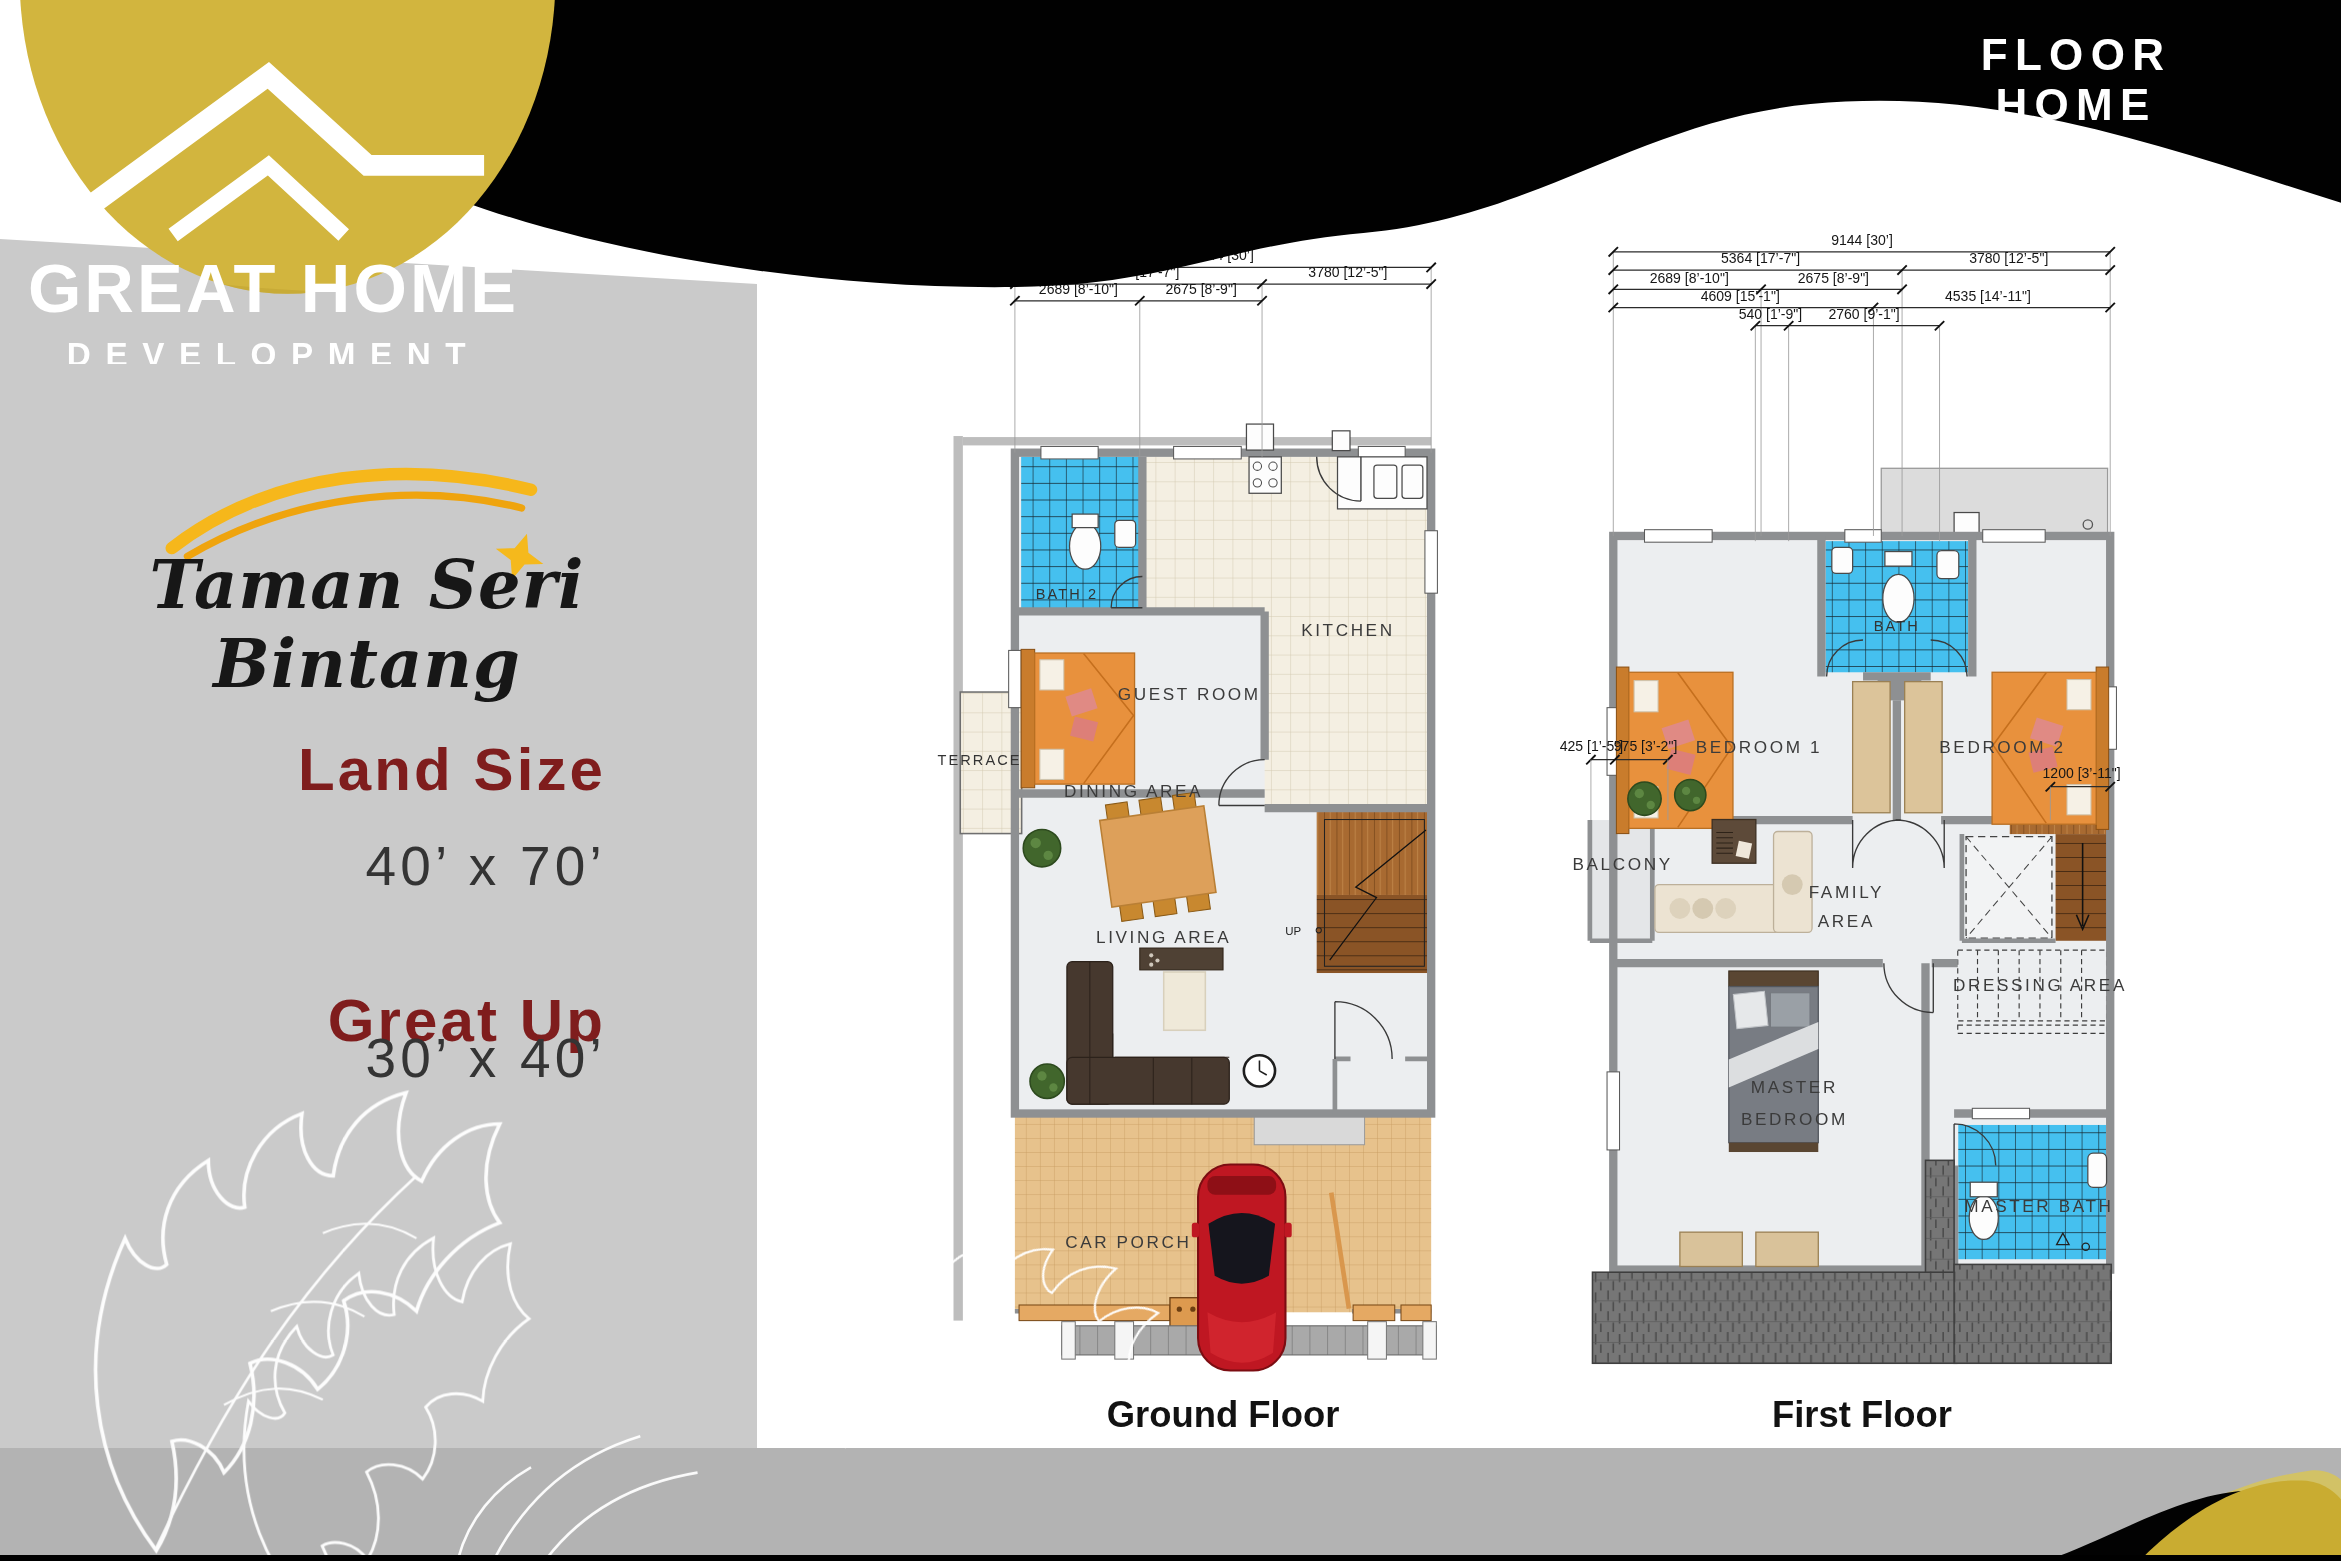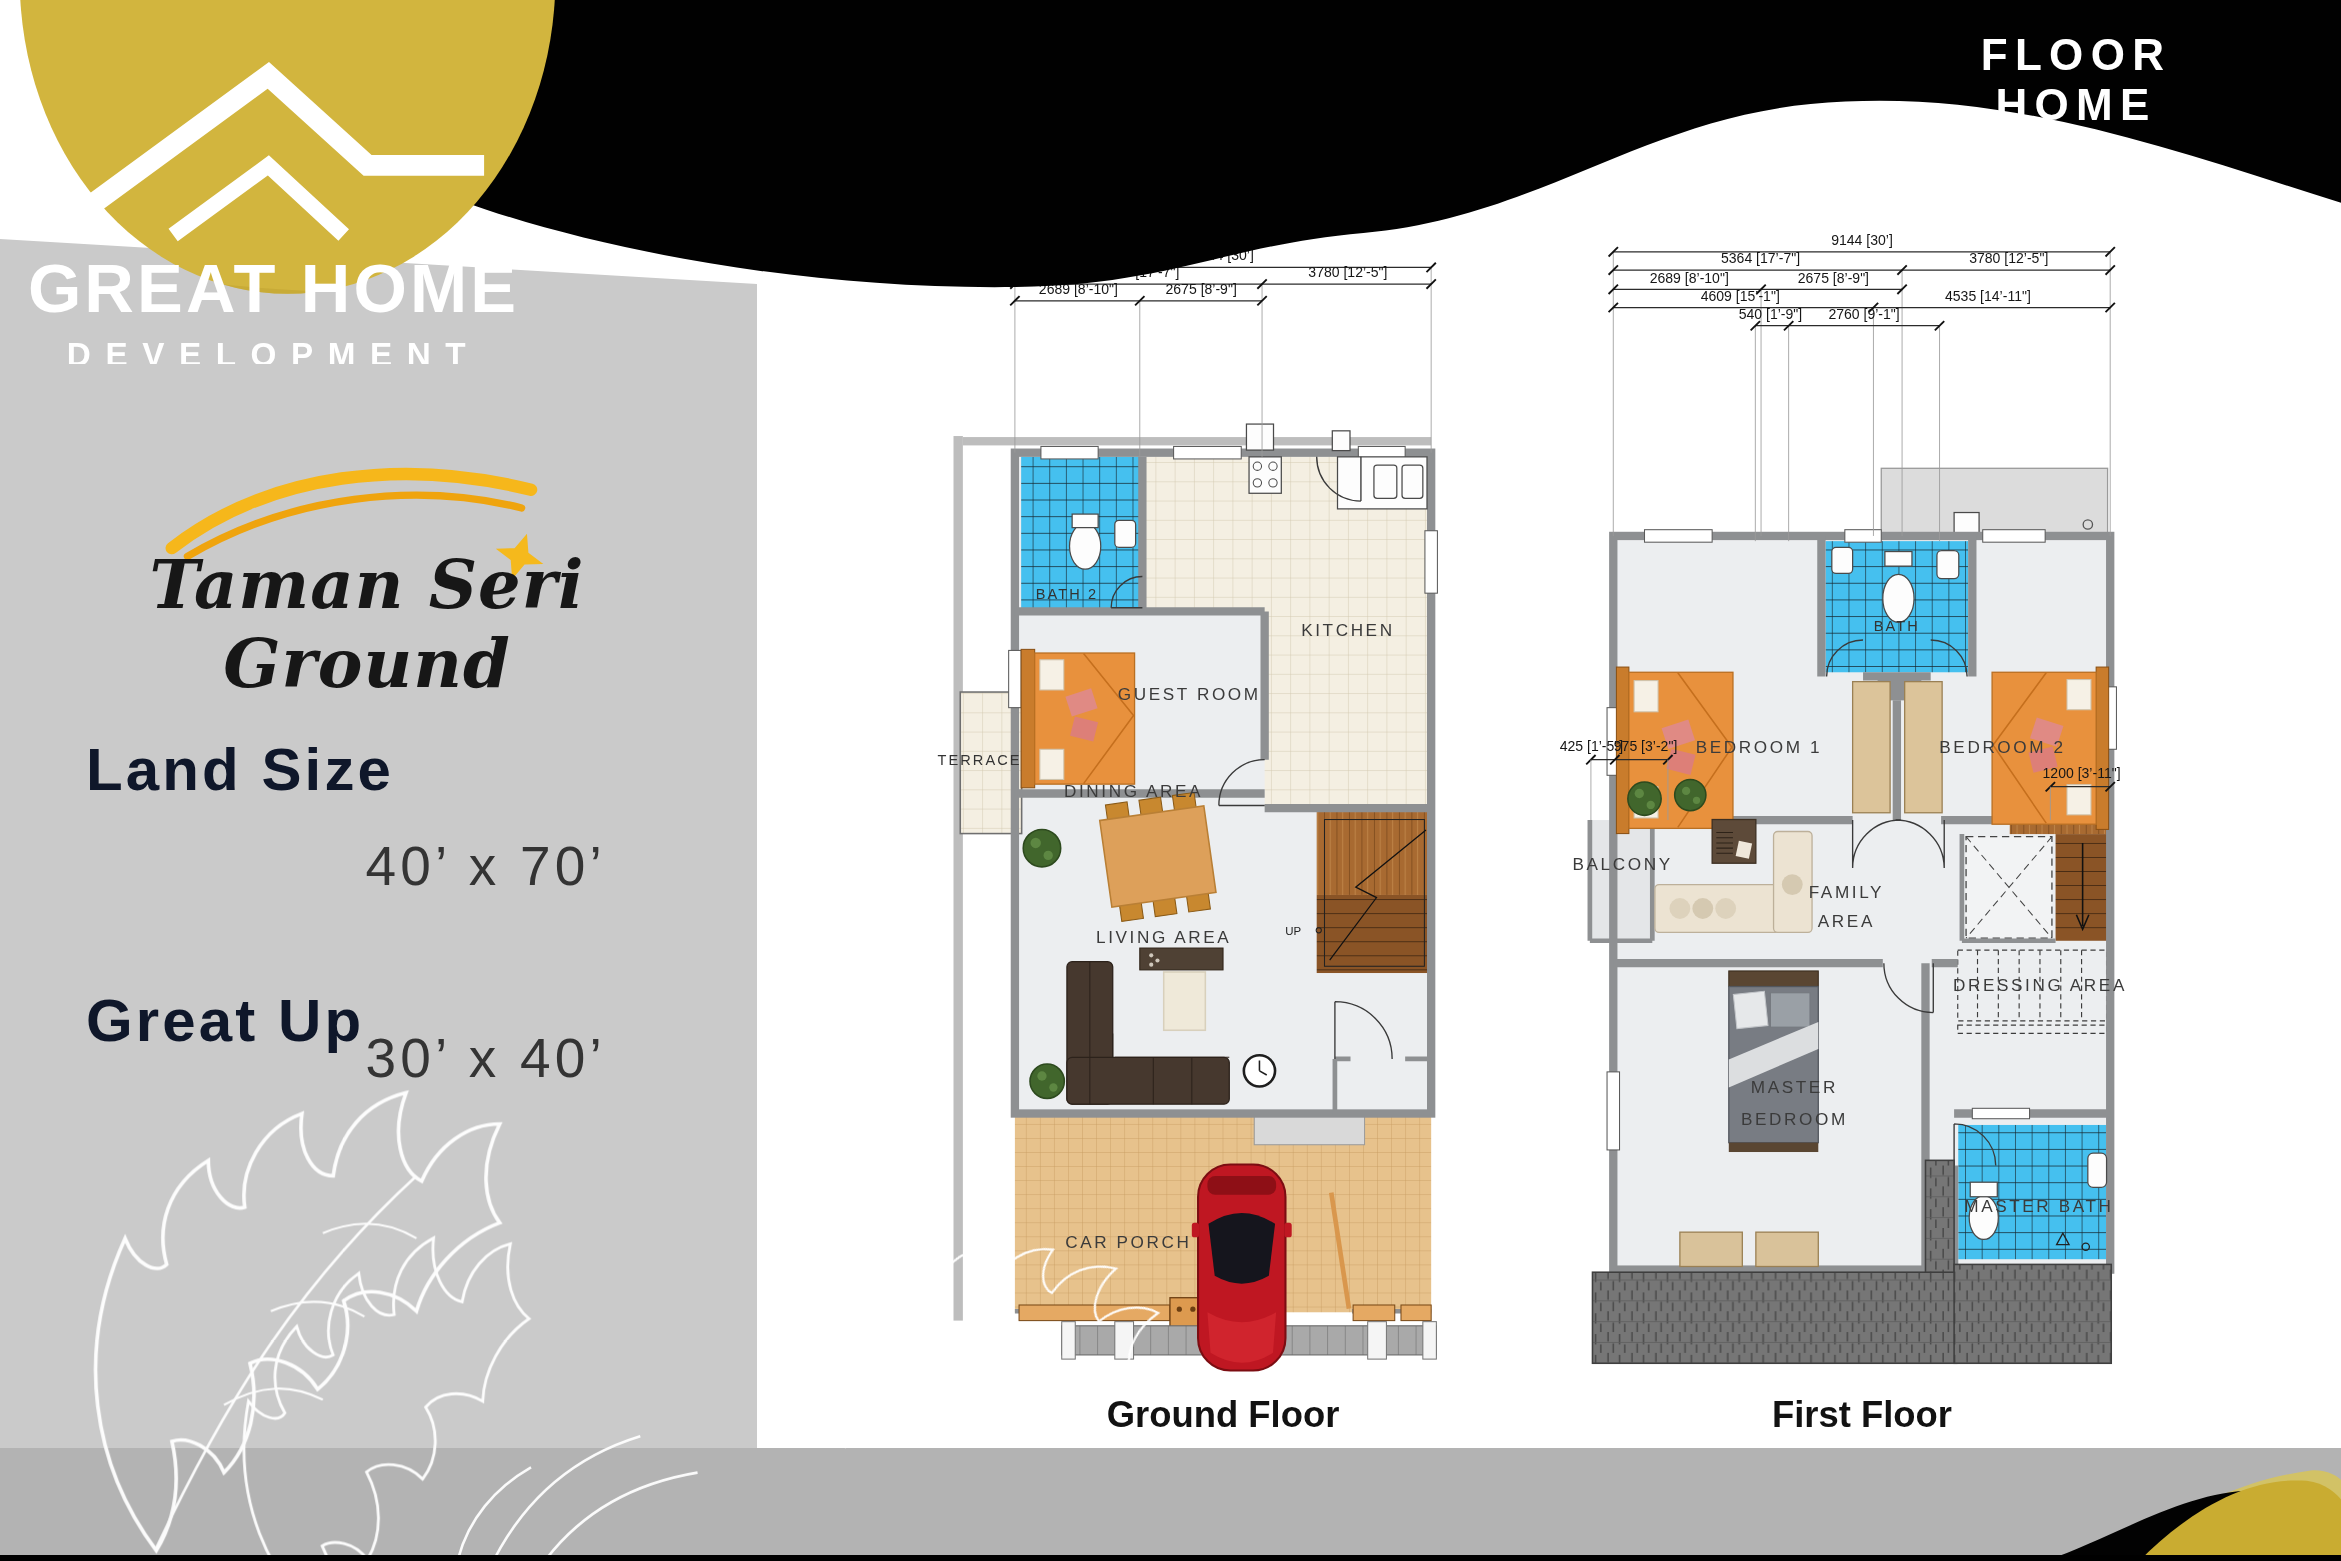--- a/index.html
+++ b/index.html
@@ -3,22 +3,22 @@
 <meta charset="utf-8">
 <style>
   html,body{margin:0;padding:0;background:#ffffff;}
   body{width:2342px;height:1561px;position:relative;overflow:hidden;
        font-family:"Liberation Sans",sans-serif;}
   .abs{position:absolute;}
   
   .script-name{left:0px;top:545px;width:734px;text-align:center;
     font-family:"DejaVu Serif",serif;font-style:italic;font-weight:700;
     font-size:67px;color:#171717;letter-spacing:1px;}
-  .big-label{left:86px;width:520px;text-align:left;font-weight:bold;
-    font-size:60px;color:#0f172a;letter-spacing:3.1px;}
+  .big-label{left:86px;width:520px;text-align:right;font-weight:bold;
+    font-size:60px;color:#7f1d1d;letter-spacing:3.1px;}
   .big-value{left:86px;width:520px;text-align:right;font-weight:400;
     font-size:55px;color:#343434;letter-spacing:4.2px;}
   .floorplan-title{left:1894px;top:30px;width:364px;text-align:center;
     font-size:44px;font-weight:bold;color:#ffffff;letter-spacing:7.3px;}
   
   .rm{font-family:"Liberation Sans",sans-serif;font-size:33px;letter-spacing:5px;fill:#3b3b3b;}
   .rms{font-family:"Liberation Sans",sans-serif;font-size:28px;letter-spacing:4px;fill:#333333;}
   .dim{font-family:"Liberation Sans",sans-serif;font-size:27px;fill:#161616;}
   .flabel{font-family:"Liberation Sans",sans-serif;font-size:70px;font-weight:bold;fill:#121212;}
   .up{font-family:"Liberation Sans",sans-serif;font-size:22px;fill:#222;}
@@ -456,21 +456,21 @@
   <text x="525" y="888" text-anchor="middle" fill="#ffffff" style="font:400 70px 'Liberation Sans',sans-serif;letter-spacing:2px;">Great living, quality Homes</text>
 </svg>
 
 <div class="abs floorplan-title">FLOOR HOME</div>
 
 <svg class="abs" style="left:0;top:448px;" width="758" height="146" viewBox="0 0 1456 280">
   <path d="M330,192 C520,45 780,20 1020,80" stroke="#f6b71b" stroke-width="24" fill="none" stroke-linecap="round"></path>
   <path d="M360,208 C560,90 800,65 1002,115" stroke="#efa40e" stroke-width="14" fill="none" stroke-linecap="round"></path>
   <path d="M998,162 L1012,196 L1046,208 L1012,220 L998,254 L984,220 L950,208 L984,196 Z" fill="#f5b91c" transform="rotate(18 998 208)"></path>
 </svg>
-<div class="abs script-name">Taman Seri Ground</div>
+<div class="abs script-name">Taman Seri Bintang</div>
 <div class="abs big-label" style="top:735px;">Land Size</div>
 <div class="abs big-value" style="top:834px;">40’ x 70’</div>
 <div class="abs big-label" style="top:986px;">Great Up</div>
 <div class="abs big-value" style="top:1026px;">30’ x 40’</div>
 
 <svg class="abs" style="left:2004px;top:1436px;" width="338" height="125" viewBox="3850 2760 650 240">
   <path d="M4040,3000 C4150,2940 4260,2850 4440,2826 C4470,2824 4490,2836 4500,2846 L4500,3000 Z" fill="#d2c266"></path>
   <path d="M3930,3000 C4070,2952 4230,2845 4370,2868 L4500,3000 Z" fill="#020202"></path>
   <path d="M4110,3000 C4210,2900 4320,2838 4432,2846 C4468,2850 4490,2872 4500,2884 L4500,3000 Z" fill="#c9ac31"></path>
 </svg>

